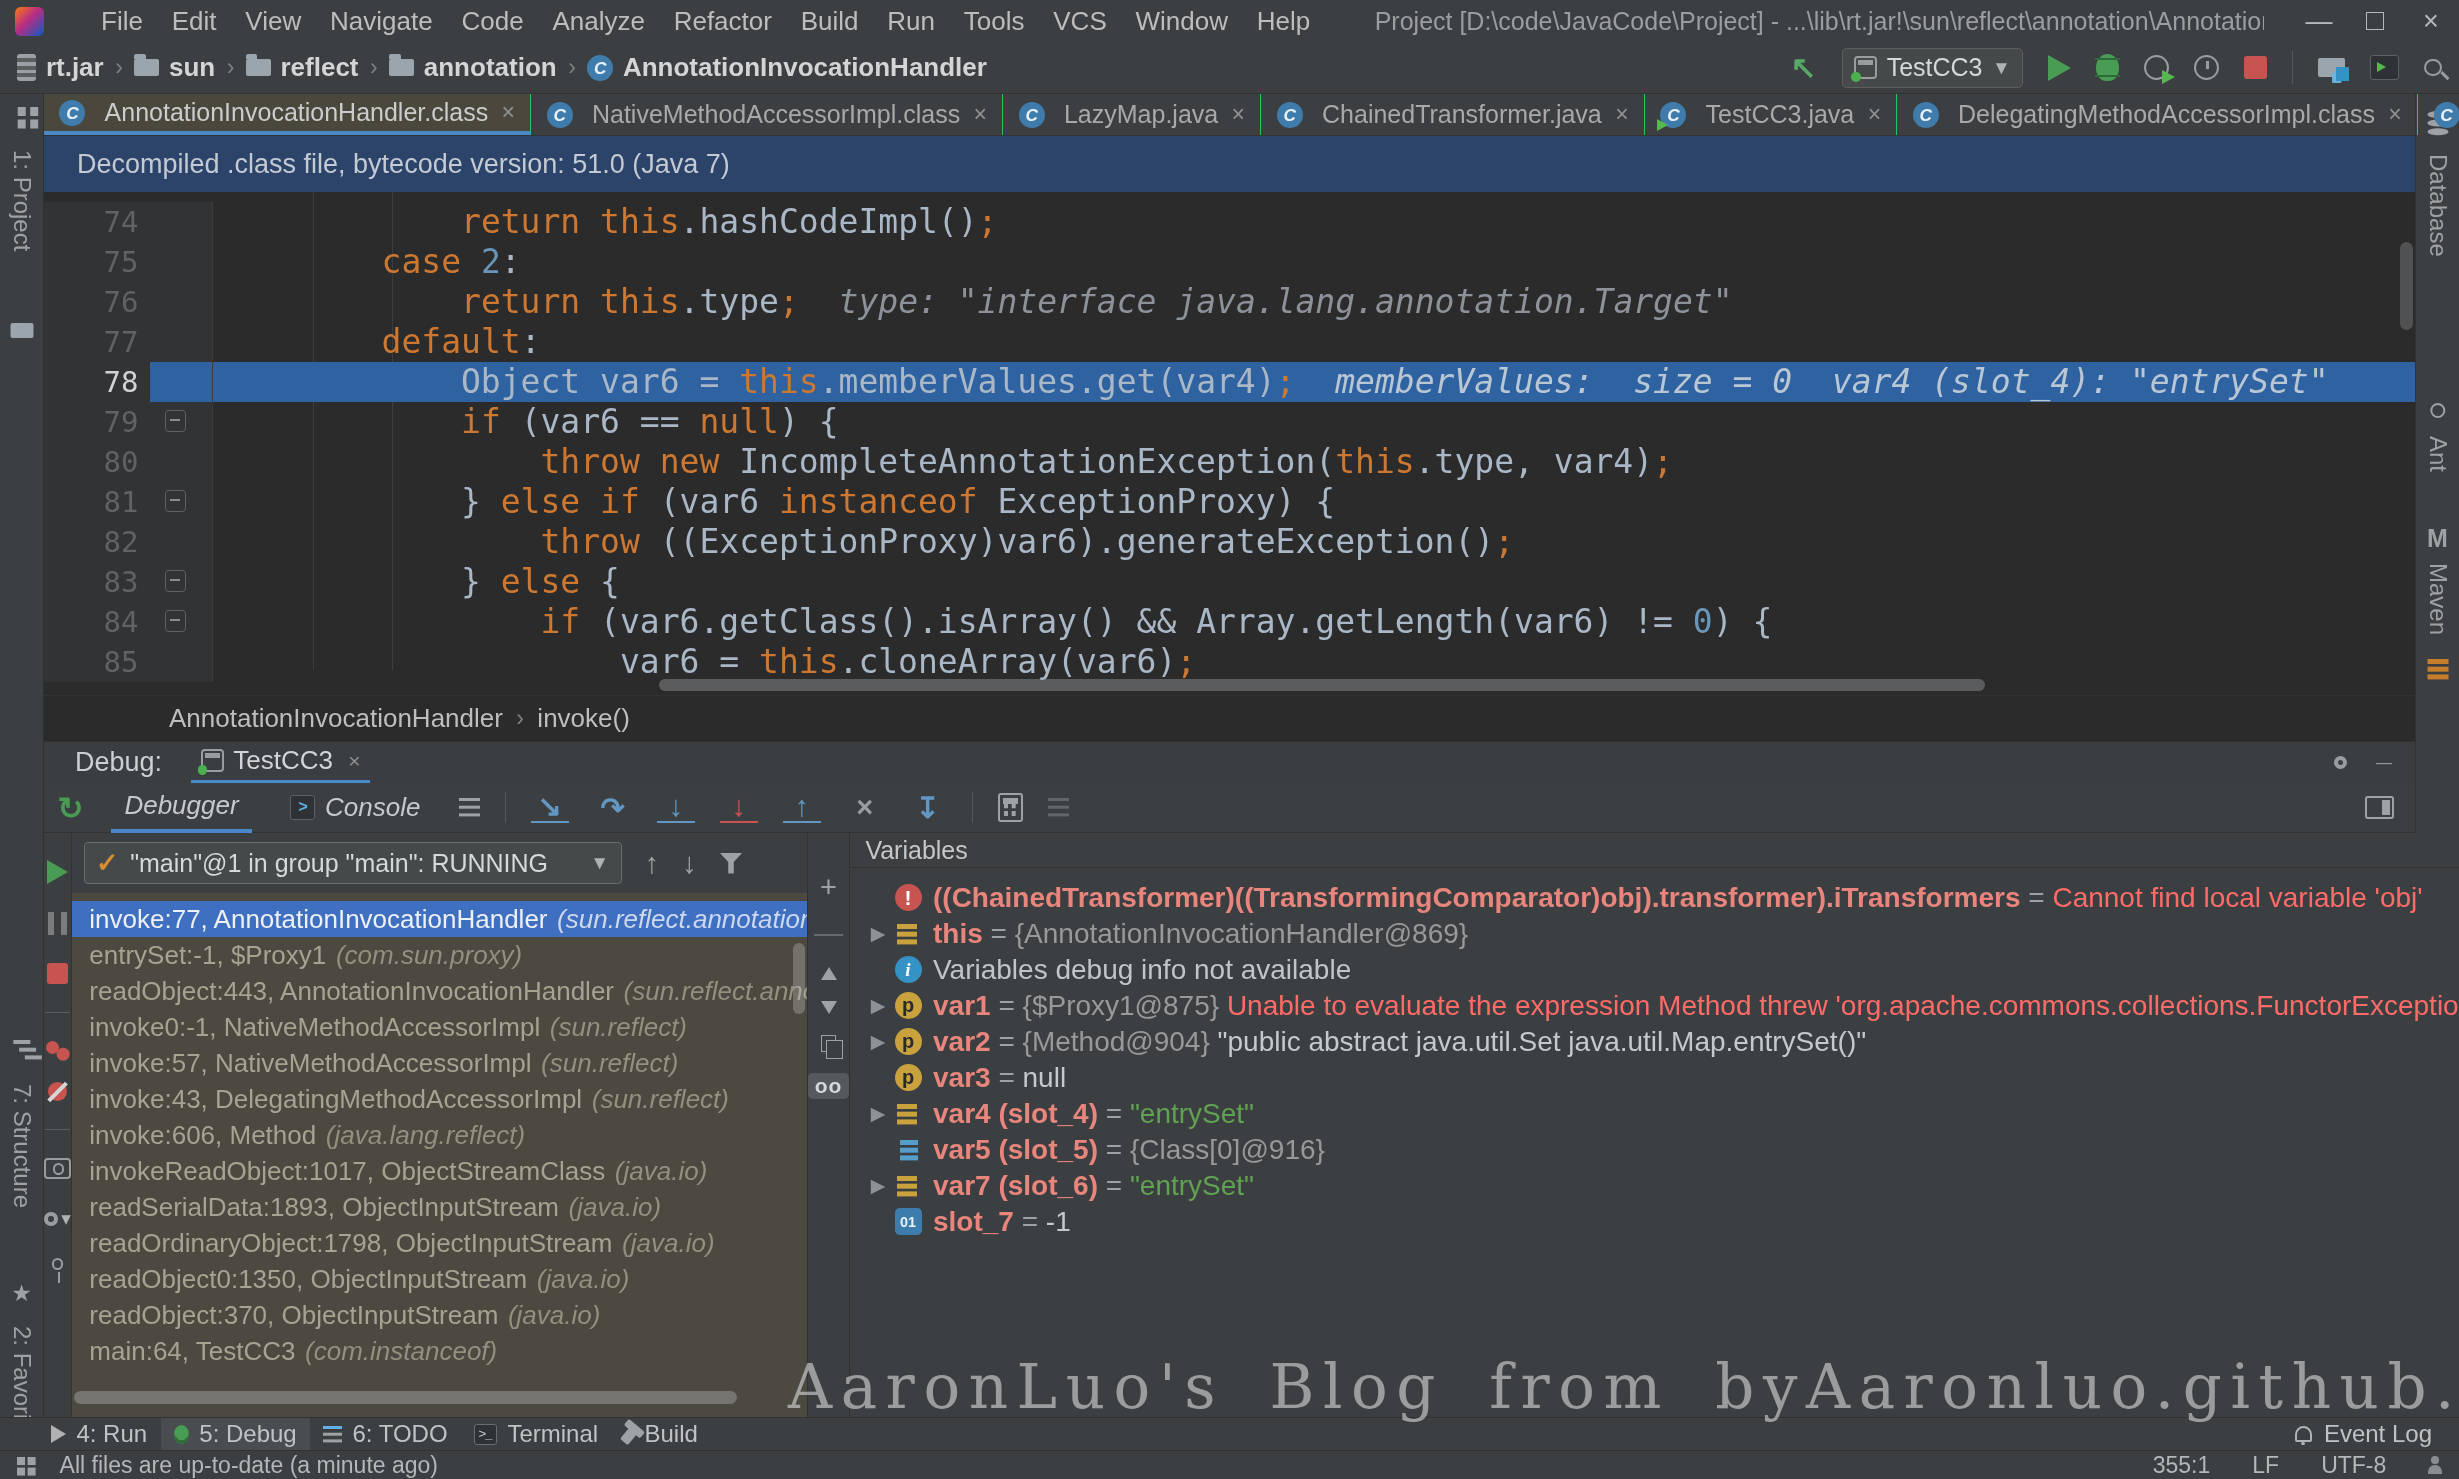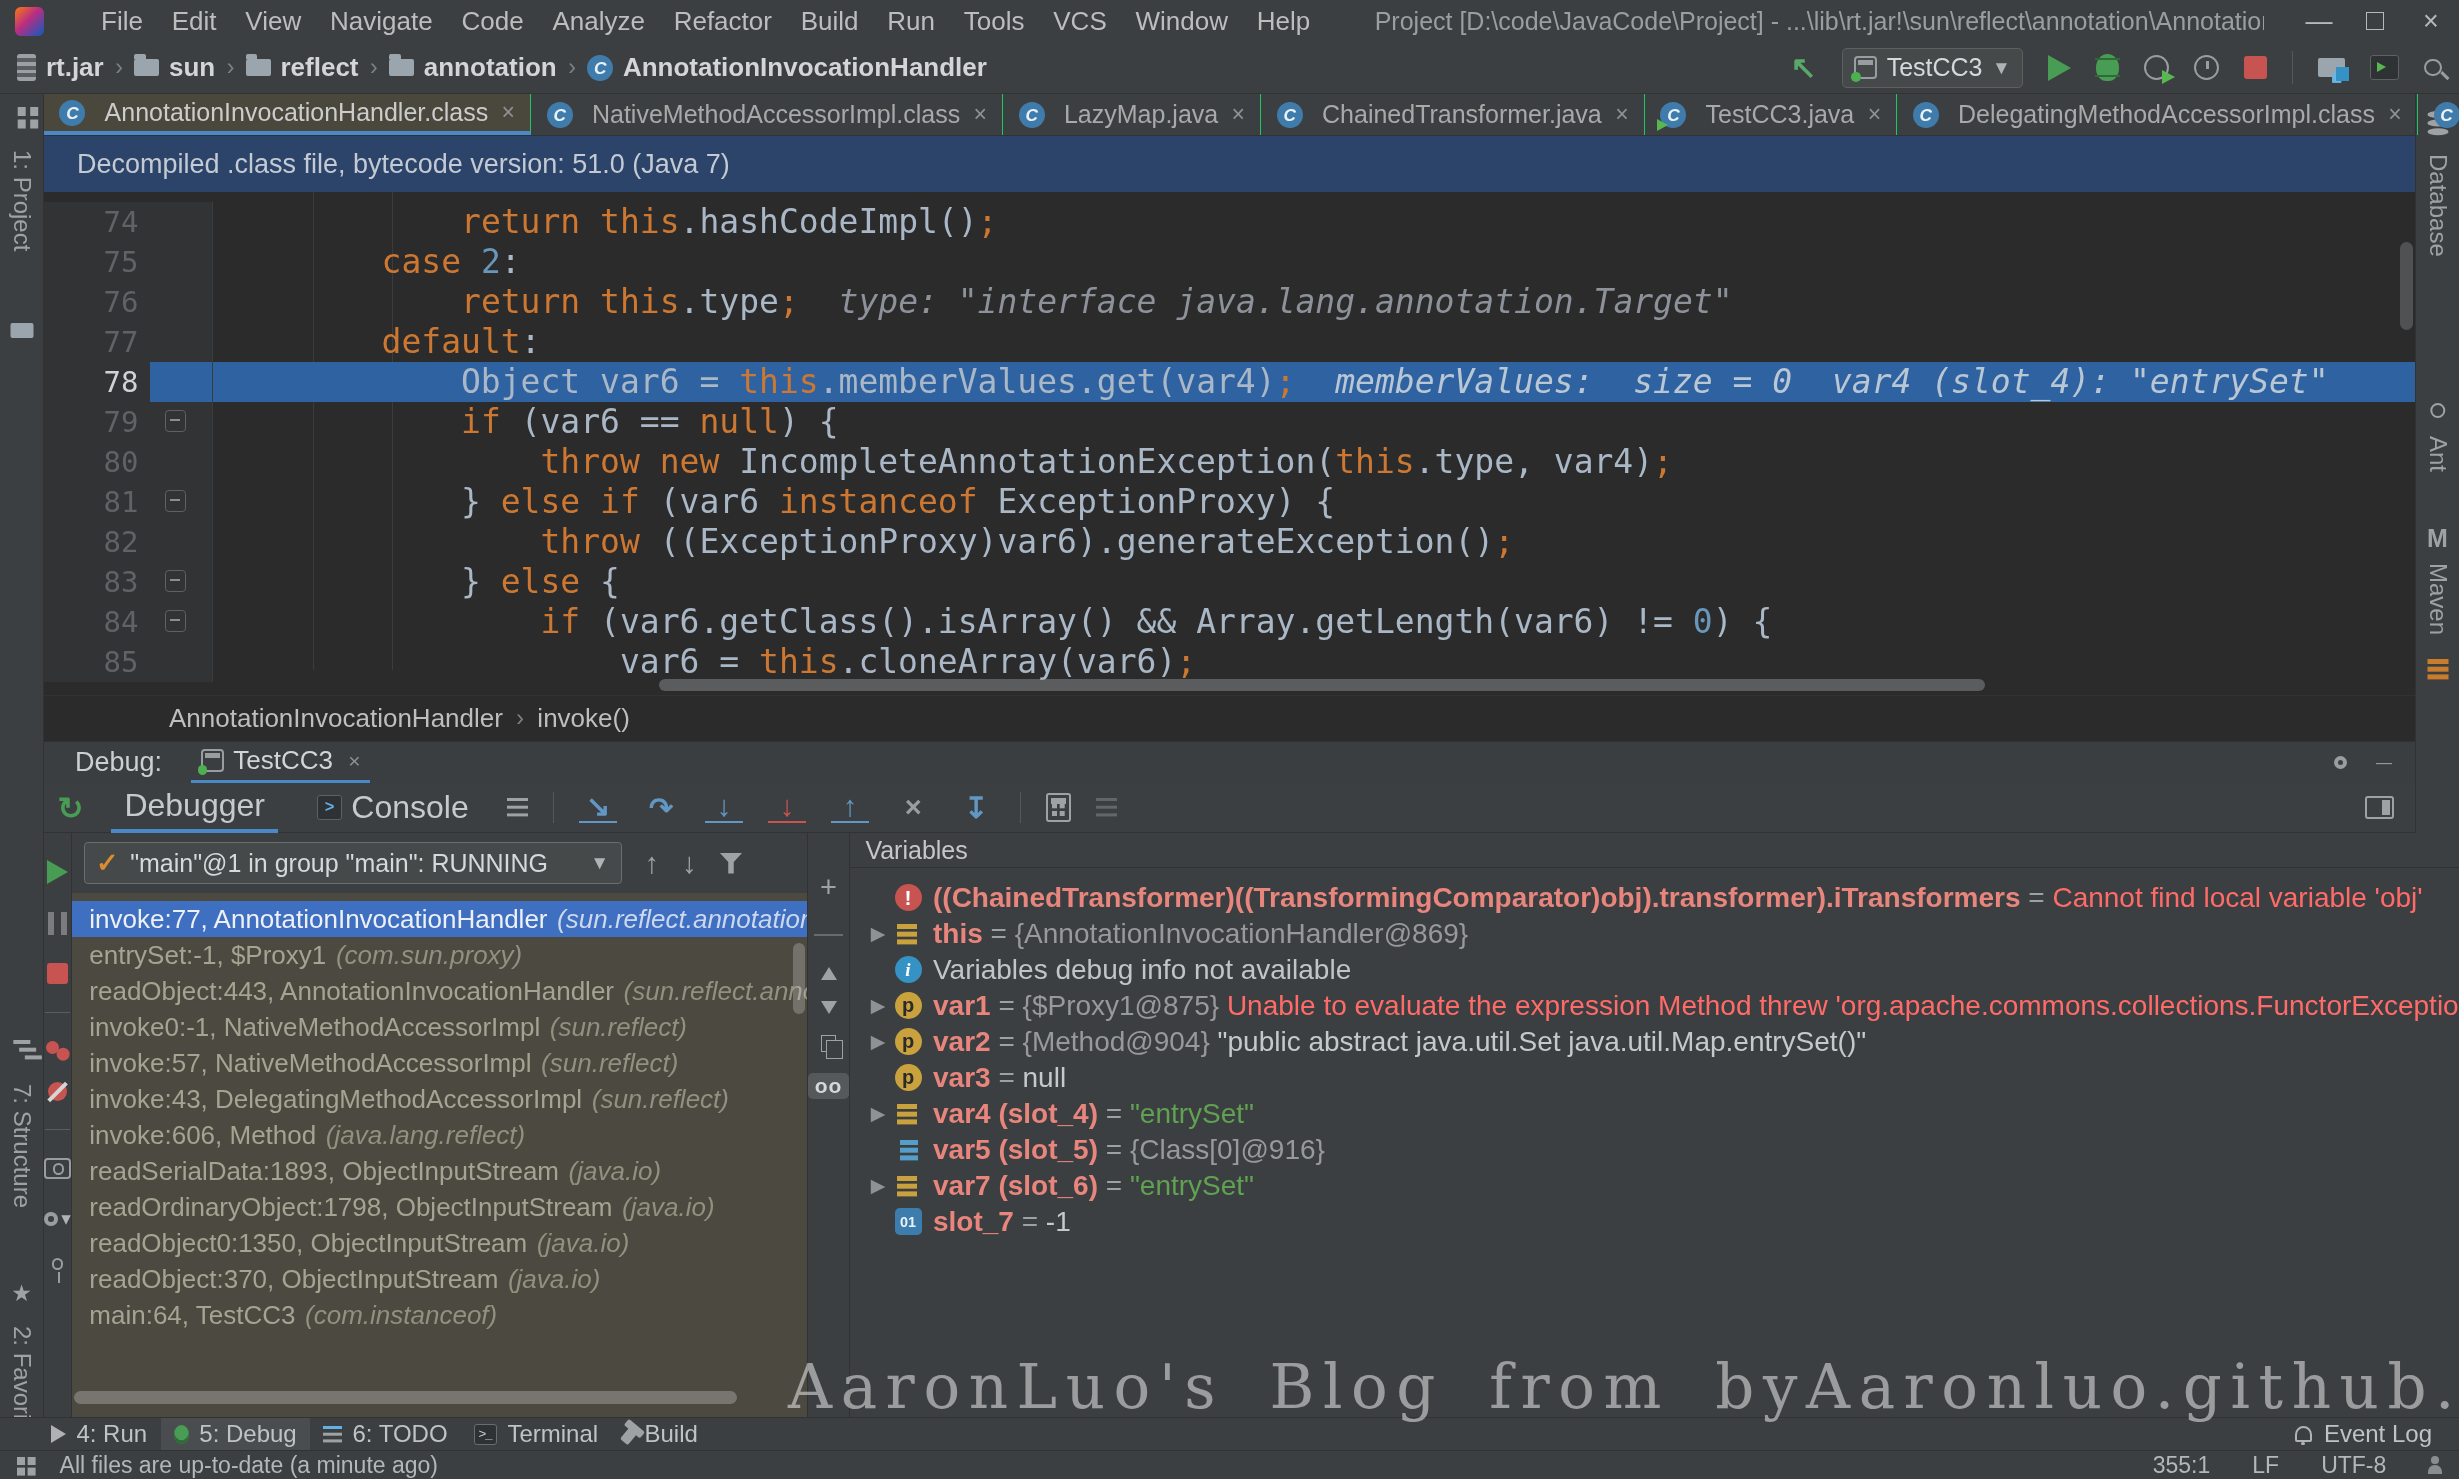--- a/index.html
+++ b/index.html
@@ -102,21 +102,21 @@
   .dheader { height:42px; background:#3b3e40; border-top:1px solid #323232; display:flex; align-items:center; padding-left:31px; }
   .dheader .dlabel { font-size:27px; color:#cdd0d2; margin-right:29px; }
   .dtab { height:42px; display:flex; align-items:center; gap:9.6px; padding:0 9.6px; border-bottom:4.8px solid #4A88C7; font-size:26px; color:#d2d5d7; }
   .dtab .x { color:#8f9193; font-size:21px; margin-left:5.8px; }
   .dheader-right { margin-left:auto; display:flex; align-items:center; gap:29px; padding-right:23px; color:#9a9d9f; }
   .donut { width:13.4px; height:13.4px; border:4.8px solid #9a9d9f; border-radius:50%; }
 
   
   .dtoolbar { height:50px; background:#3c3f41; border-bottom:1px solid #323232; display:flex; align-items:center; position:relative; padding-left:67px; gap:25px; }
   .rerun { position:absolute; left:13.4px; top:6.7px; font-size:31px; color:#499C54; font-weight:bold; }
-  .dbtab { height:50px; display:flex; align-items:center; gap:9.6px; font-size:32px; color:#c7cacd; padding:0 13.4px; }
+  .dbtab { height:50px; display:flex; align-items:center; gap:9.6px; font-size:26px; color:#c7cacd; padding:0 13.4px;font-style:italic; }
   .dbtab.active { border-bottom:4.8px solid #4A88C7; }
   .console-ic { width:25px; height:25px; background:#2f3234; border:1.9px solid #5e6163; border-radius:2.9px; color:#62B0E8; font-size:16.3px; font-weight:bold; text-align:center; line-height:21px; }
   .console-ic::before { content:">"; }
   .vsep { width:1px; height:31px; background:#55585a; }
   .stepic { font-size:29px; font-weight:bold; color:#6197c2; width:38px; text-align:center; }
   .stepic.under { border-bottom:2.9px solid #6197c2; line-height:1; }
   .stepic.red { color:#C75450; border-color:#C75450; }
   .stepic.gray { color:#9a9d9f; }
   .calc-ic { width:25px; height:29px; border:2.9px solid #9fa2a4; border-radius:2.9px; position:relative; }
   .calc-ic::before { content:""; position:absolute; left:2.9px; top:2.9px; right:2.9px; height:5.8px; background:#9fa2a4; }
@@ -546,20 +546,23 @@
             </div>
 
             <div class="frame-row">
               <span class="frame-text">invoke:43, DelegatingMethodAccessorImpl</span><span class="frame-pkg">(sun.reflect)</span>
             </div>
 
             <div class="frame-row">
               <span class="frame-text">invoke:606, Method</span><span class="frame-pkg">(java.lang.reflect)</span>
             </div>
 
+            <div class="frame-row">
+              <span class="frame-text">invokeReadObject:1017, ObjectStreamClass</span><span class="frame-pkg">(java.io)</span>
+            </div>
 
             <div class="frame-row">
               <span class="frame-text">readSerialData:1893, ObjectInputStream</span><span class="frame-pkg">(java.io)</span>
             </div>
 
             <div class="frame-row">
               <span class="frame-text">readOrdinaryObject:1798, ObjectInputStream</span><span class="frame-pkg">(java.io)</span>
             </div>
 
             <div class="frame-row">

